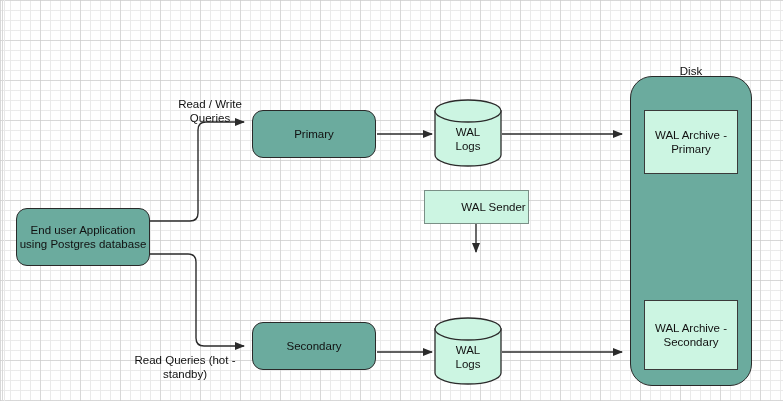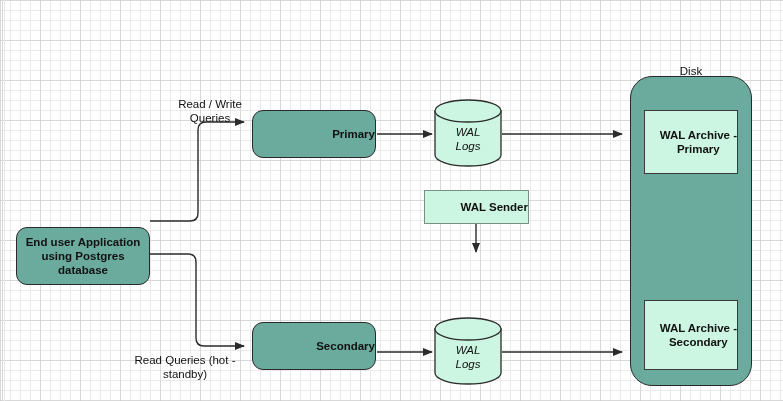--- a/index.html
+++ b/index.html
@@ -44,45 +44,43 @@
     width: 1px;
     height: 401px;
     background: #e8e8e8;
   }
 
   .node {
     position: absolute;
     box-sizing: border-box;
     display: flex;
     align-items: center;
-    justify-content: flex-end;
+    justify-content: center;
     text-align: center;
     color: #111111;
     font-size: 11.5px;
     line-height: 14px;
     white-space: pre-line;
-    font-weight: bold;
   }
   .teal-round {
     background: #6bab9e;
     border: 1.2px solid #2a2a2a;
     border-radius: 11px;
   }
   .mint-rect {
     background: #ccf5e2;
     border: 1.4px solid #7a8f86;
     padding-left: 34px;
   }
   .mint-rect-dark {
     background: #ccf5e2;
     border: 1.4px solid #3a3a3a;
   }
   .cyl {
     position: absolute;
-    font-style: italic;
   }
   .label-free {
     position: absolute;
     color: #111111;
     font-size: 11.5px;
     line-height: 14px;
     text-align: center;
     white-space: pre-line;
   }
   svg.edges {
@@ -123,21 +121,21 @@
 
     <path class="edge-path" d="M502,134 L622,134" marker-end="url(#arrow)"></path>
 
     <path class="edge-path" d="M476,224 L476,252" marker-end="url(#arrow)"></path>
 
     <path class="edge-path" d="M377,352 L432,352" marker-end="url(#arrow)"></path>
 
     <path class="edge-path" d="M502,352 L622,352" marker-end="url(#arrow)"></path>
   </svg>
 
-  <div class="node teal-round" style="left:16px; top:208px; width:134px; height:58px;margin-top:19px;">
+  <div class="node teal-round" style="left:16px; top:208px; width:134px; height:58px;">
     <span>End user Application
 using Postgres database</span>
   </div>
 
   <div class="node teal-round" style="left:252px; top:110px; width:124px; height:48px;">
     <span>Primary</span>
   </div>
 
   <div class="node teal-round" style="left:252px; top:322px; width:124px; height:48px;">
     <span>Secondary</span>

